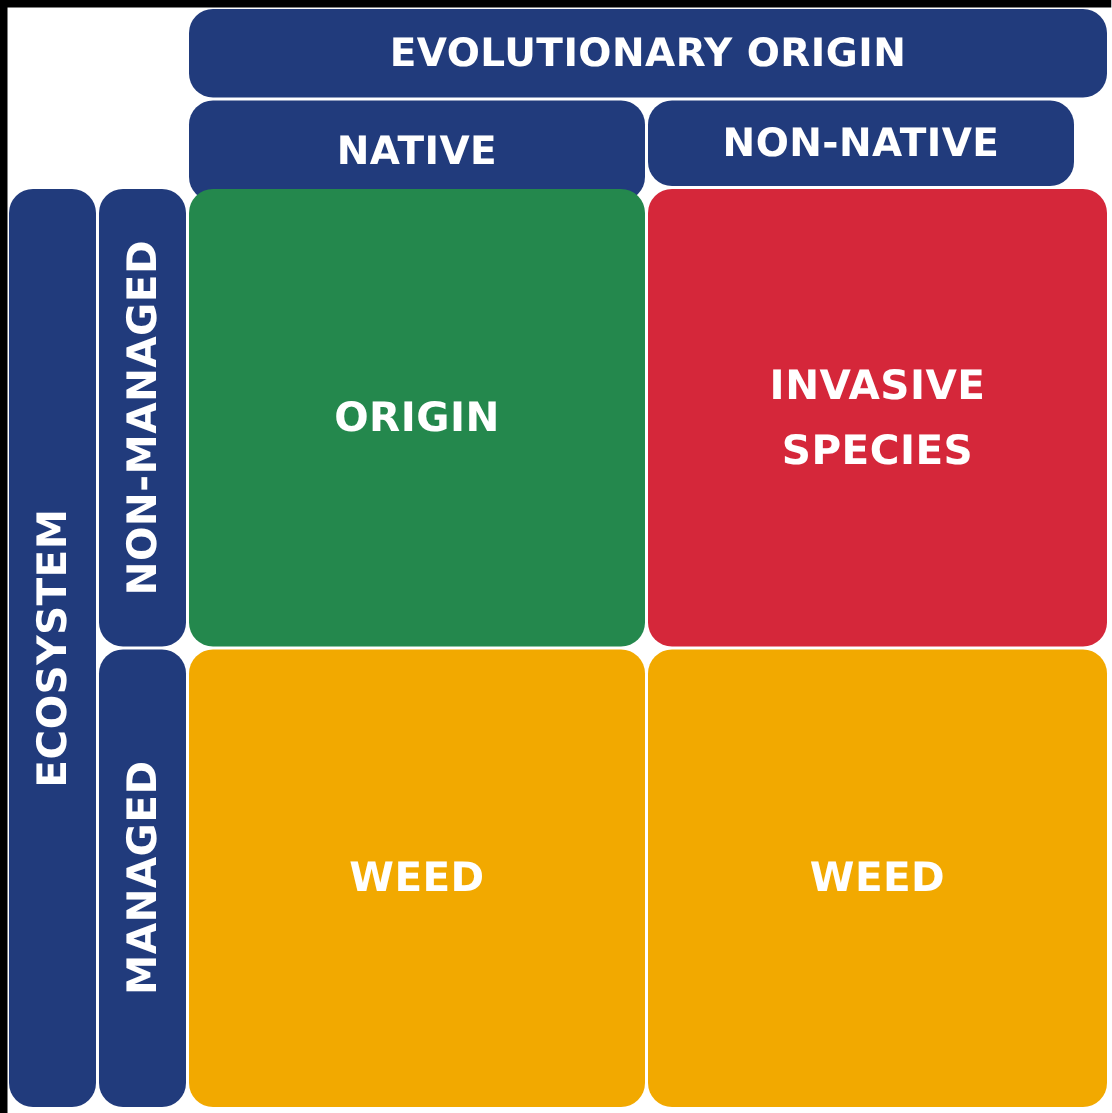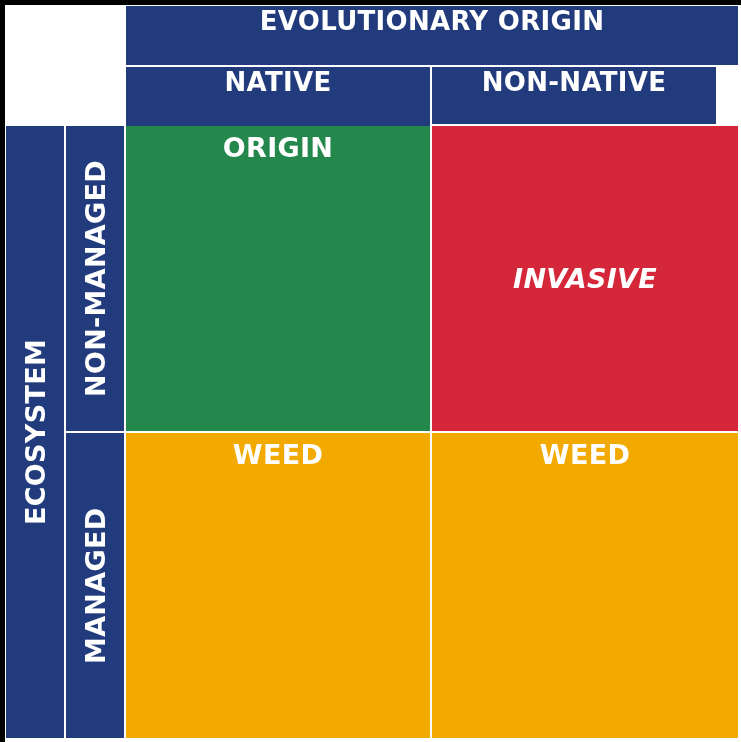--- a/index.html
+++ b/index.html
@@ -5,23 +5,24 @@
   html, body { margin: 0; padding: 0; }
   body {
     width: 741px; height: 742px; position: relative; overflow: hidden;
     background: #ffffff;
     font-family: "DejaVu Sans", "Liberation Sans", sans-serif;
   }
   .black-top { position: absolute; left: 0; top: 0; width: 741px; height: 5px; background: #000; }
   .black-left { position: absolute; left: 0; top: 0; width: 5px; height: 742px; background: #000; }
   .cell {
     position: absolute; box-sizing: border-box;
-    display: flex; justify-content: center;
+    display: flex; align-items: center; justify-content: center;
     color: #ffffff; font-weight: bold; text-align: center;
     letter-spacing: 0.3px;
+    border-radius: 16px;
   }
   .navy { background: var(--navy); }
   .hdr { font-size: 26px; }
   .lbl { font-size: 27px; line-height: 43px; }
   .vert {
     writing-mode: vertical-rl; transform: rotate(180deg);
     font-size: 27px; white-space: nowrap;
   }
 </style>
 </head>
@@ -46,21 +47,22 @@
 <div class="cell navy" style="left:66px; top:126px; width:58px; height:305px;">
   <span class="vert">NON-MANAGED</span>
 </div>
 <div class="cell navy" style="left:66px; top:433px; width:58px; height:305px;">
   <span class="vert">MANAGED</span>
 </div>
 
 <div class="cell lbl" style="left:126px; top:126px; width:304px; height:305px; background: var(--green);">
   <span>ORIGIN</span>
 </div>
-<div class="cell lbl" style="left:432px; top:126px; width:306px; height:305px; background: var(--red); flex-direction: column; font-style: italic;">
+<div class="cell lbl" style="left:432px; top:126px; width:306px; height:305px; background: var(--red); flex-direction: column;">
   <span>INVASIVE</span>
+  <span>SPECIES</span>
 </div>
 <div class="cell lbl" style="left:126px; top:433px; width:304px; height:305px; background: var(--amber);">
   <span>WEED</span>
 </div>
 <div class="cell lbl" style="left:432px; top:433px; width:306px; height:305px; background: var(--amber);">
   <span>WEED</span>
 </div>
 
 </body></html>

